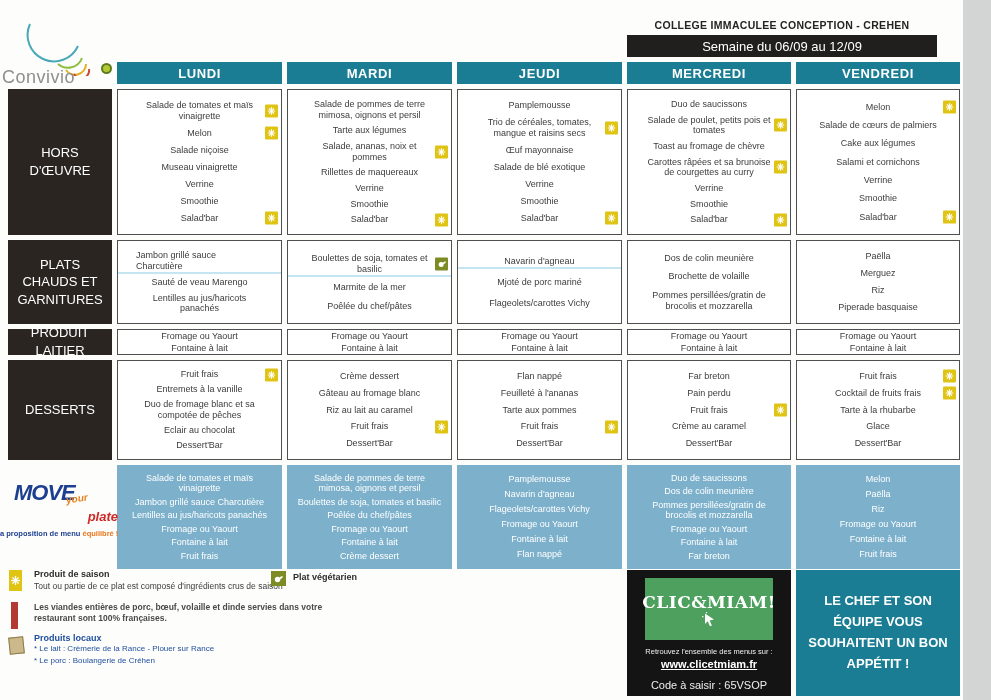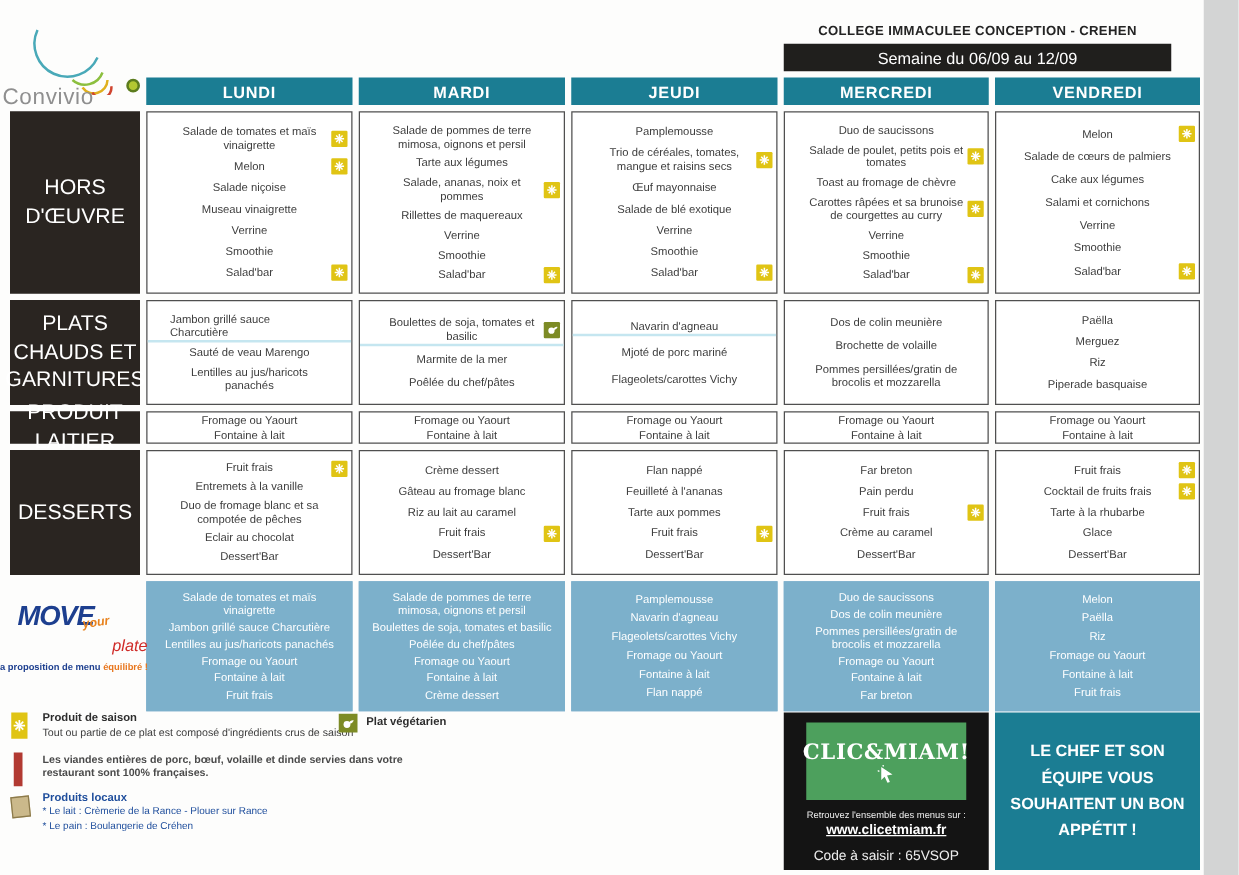--- a/index.html
+++ b/index.html
@@ -17,42 +17,42 @@
   .week-bar{position:absolute;left:627px;top:35px;width:310px;height:22px;background:#201f1d;
             color:#fff;display:flex;align-items:center;justify-content:center;font-size:13px;}
 
   
   #menu-grid{position:absolute;left:8px;top:62px;display:grid;
              grid-template-columns:104px 165px 165px 165px 164px 164px;
              grid-template-rows:22px 146px 84px 26px 100px 104px;gap:5px;}
   .day-header{background:#1b7d93;color:#fff;display:flex;align-items:center;justify-content:center;
               font-size:13px;font-weight:bold;letter-spacing:.6px;}
   .row-head{background:#2a2521;color:#fff;display:flex;align-items:center;justify-content:center;
-            text-align:center;font-size:17px;padding:4px 8px;line-height:1.35;}
+            text-align:center;font-size:13px;padding:4px 8px;line-height:1.35;}
   .cell{border:1px solid #4f4f4f;background:#fff;display:flex;flex-direction:column;
         justify-content:space-evenly;padding:4px 3px;overflow:hidden;}
   .item{position:relative;text-align:center;font-size:9px;color:#3c3c3c;line-height:1.18;padding:0 15px;}
   .item.left{text-align:left;}
   .item.hl::after{content:"";position:absolute;left:-3px;right:-3px;bottom:-3px;height:2px;background:#c5e6f0;}
   .icon{position:absolute;right:0;top:50%;transform:translateY(-50%);width:13px;height:13px;
         display:flex;align-items:center;justify-content:center;border-radius:1px;}
   .icon.season{background:#e0c414;}
   .icon.veg{background:#7d8b25;}
   .cell.laitier{justify-content:center;}
   .cell.laitier .item{padding:0;line-height:1.35;}
   .cell.blue{background:#7cb0cb;border-color:#7cb0cb;}
   .cell.blue .item{color:#fff;padding:0 5px;}
 
   
   .move-box{position:absolute;left:0;top:478px;width:120px;height:88px;}
   .move-art{position:relative;width:100px;height:40px;margin:2px auto 0 14px;}
   .mv-main{font-size:22px;font-weight:900;font-style:italic;color:#1d3f8f;letter-spacing:-1px;}
   .mv-script{position:absolute;right:26px;top:13px;font-size:10px;font-style:italic;font-weight:bold;
              color:#e8821d;transform:rotate(-8deg);}
-  .mv-accent{position:absolute;right:-4px;bottom:-4px;font-size:13px;font-weight:400;font-style:italic;color:#cf2a27;}
+  .mv-accent{position:absolute;right:-4px;bottom:-4px;font-size:13px;font-weight:700;font-style:italic;color:#cf2a27;}
   .move-tag{margin-top:9px;font-size:7.5px;color:#1d3f8f;font-weight:bold;white-space:nowrap;}
   .move-tag .acc{color:#e8761d;}
 
   
   .lg-season-icon{position:absolute;left:9px;top:570px;width:13px;height:21px;background:#e0c414;
                   display:flex;align-items:center;justify-content:center;}
   .lg-title{position:absolute;font-size:9px;font-weight:bold;color:#2d2d2d;}
   .lg-text{position:absolute;font-size:8.5px;color:#3c3c3c;line-height:1.3;}
   .lg-red{position:absolute;left:11px;top:602px;width:7px;height:27px;background:#b23a32;}
   .lg-veg-icon{position:absolute;left:271px;top:571px;width:15px;height:15px;background:#7d8b25;
@@ -473,21 +473,21 @@
       <path d="M6.5 6 Q8.2 2.8 11 3.8 Q10 6.4 7 6.8 Z" fill="#fff"></path>
       </svg>
   </div>
   <div class="lg-title" style="left:293px;top:572px;">Plat végétarien</div>
 
   <div class="lg-local-icon"></div>
   <div class="locaux">
     <div class="lt">Produits locaux</div>
     <div id="locaux-lines">
         <div class="ll">* Le lait : Crèmerie de la Rance - Plouer sur Rance</div>
-        <div class="ll">* Le pain : Boulangerie de Créhen</div>
+        <div class="ll">* Le porc : Boulangerie de Créhen</div>
       </div>
   </div>
 
   <div class="clic">
     <div class="clic-green">
       <div class="clic-logo">CLIC&amp;MIAM!</div>
       <svg width="15" height="15" viewBox="0 0 10 10">
         <path d="M2 1 L8 5 L5.1 5.6 L6.6 9 L5.3 9.5 L3.8 6.2 L2 8 Z" fill="#fff"></path>
         <line x1="1" y1="3.4" x2="0" y2="3" stroke="#fff" stroke-width=".7"></line>
         <line x1="3.2" y1="0.8" x2="2.9" y2="0" stroke="#fff" stroke-width=".7"></line>

